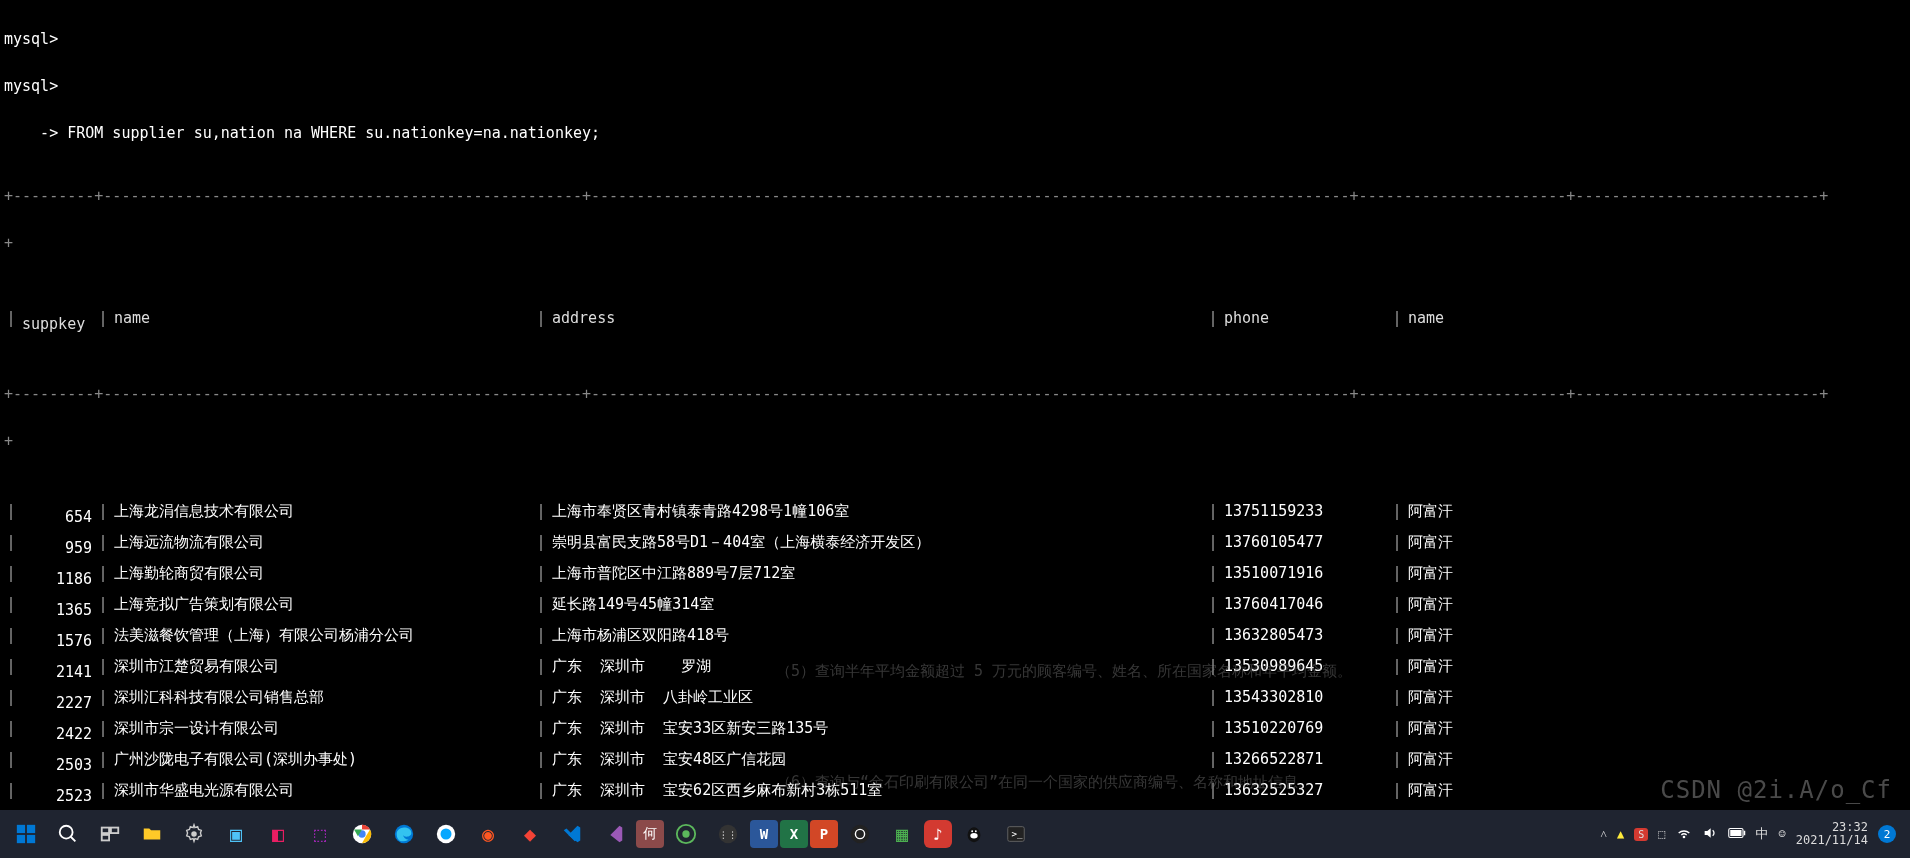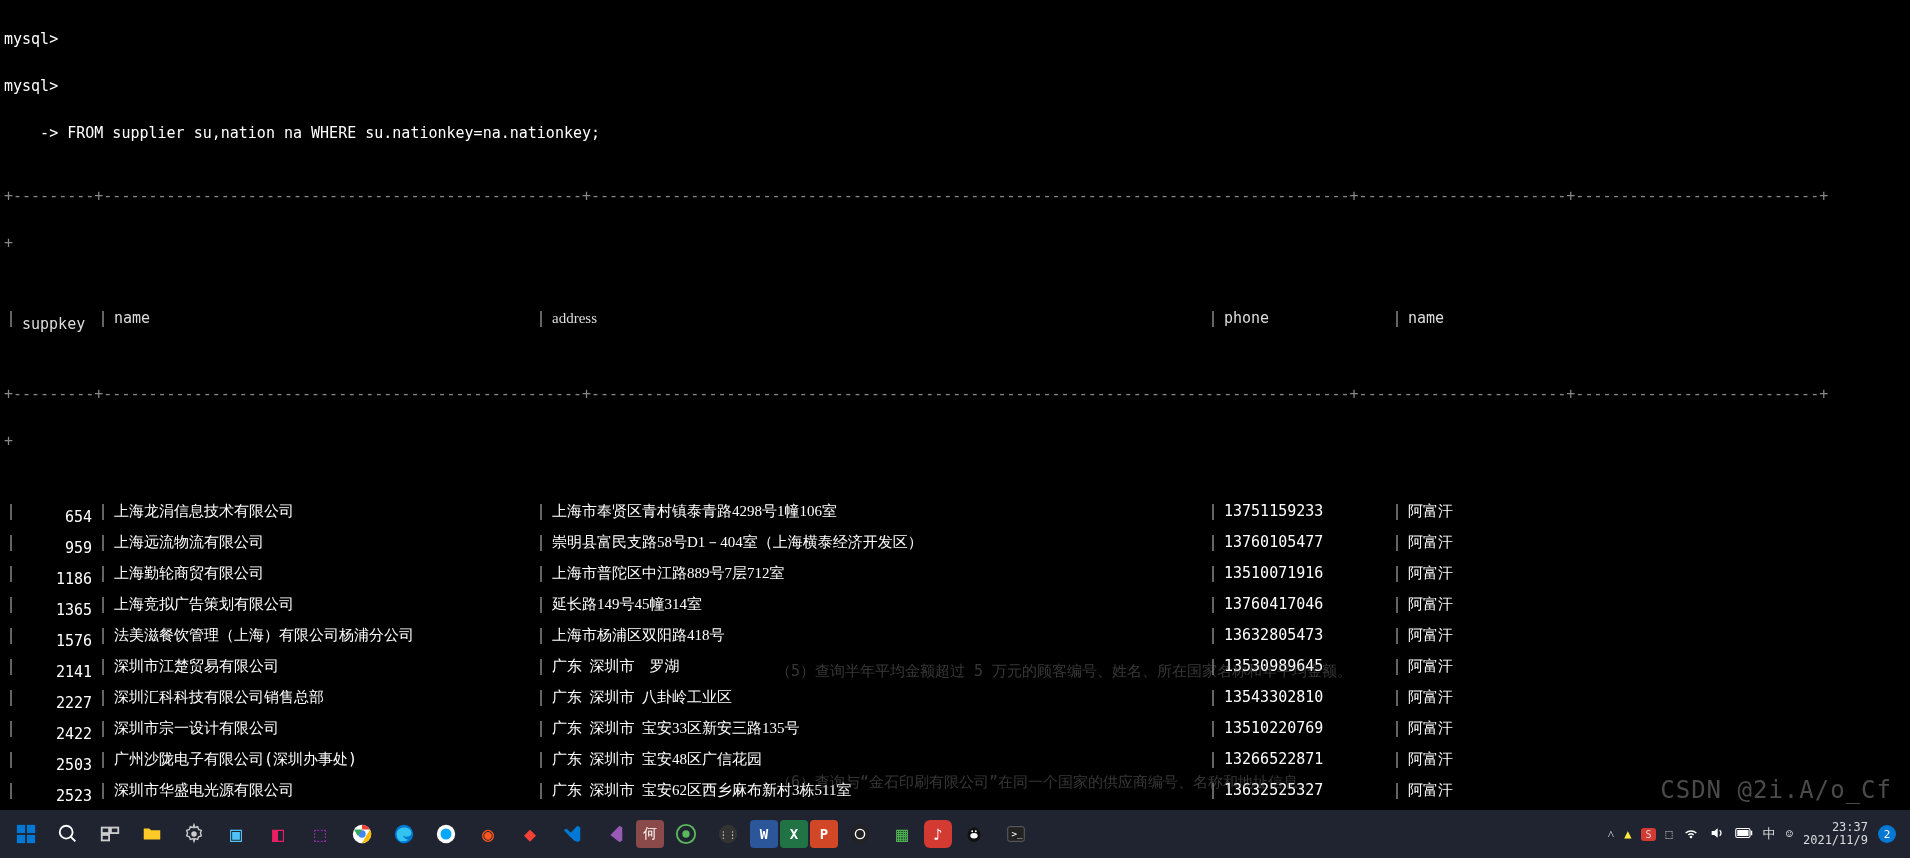--- a/index.html
+++ b/index.html
@@ -30,21 +30,21 @@
   }
   .header-row { height: 40px; }
   .pipe {
     color: #999;
     width: 14px;
     text-align: center;
     flex: 0 0 14px;
   }
   .c-suppkey { width: 78px; text-align: right; padding-right: 4px; flex: 0 0 78px; margin-top: 12px; }
   .c-name1   { width: 424px; padding-left: 4px; flex: 0 0 424px; }
-  .c-address { width: 658px; padding-left: 4px; flex: 0 0 658px; font-family: Liberation Serif, serif; }
+  .c-address { width: 658px; padding-left: 4px; flex: 0 0 658px; }
   .c-phone   { width: 170px; padding-left: 4px; flex: 0 0 170px; }
   .c-name2   { width: 160px; padding-left: 4px; flex: 0 0 160px; }
   .hdr { color: #ddd; }
 
   
   .taskbar {
     position: absolute;
     left: 0; right: 0; bottom: 0;
     height: 48px;
     background: #1f2430;
@@ -268,18 +268,18 @@
     <span>
       <svg width="18" height="12" viewBox="0 0 24 14">
           <rect x="1" y="1" width="19" height="12" rx="2" fill="none" stroke="#fff" stroke-width="1.5"></rect>
           <rect x="3" y="3" width="15" height="8" fill="#fff"></rect>
           <rect x="21" y="4" width="2" height="6" fill="#fff"></rect>
         </svg>
     </span>
     <span class="tb-lang">中</span>
     <span>☺</span>
     <div class="tb-clock">
-      <div>23:37</div>
-      <div>2021/11/9</div>
+      <div>23:32</div>
+      <div>2021/11/14</div>
     </div>
     <div class="notif-badge">2</div>
   </div>
 </div>
 
 </body></html>

